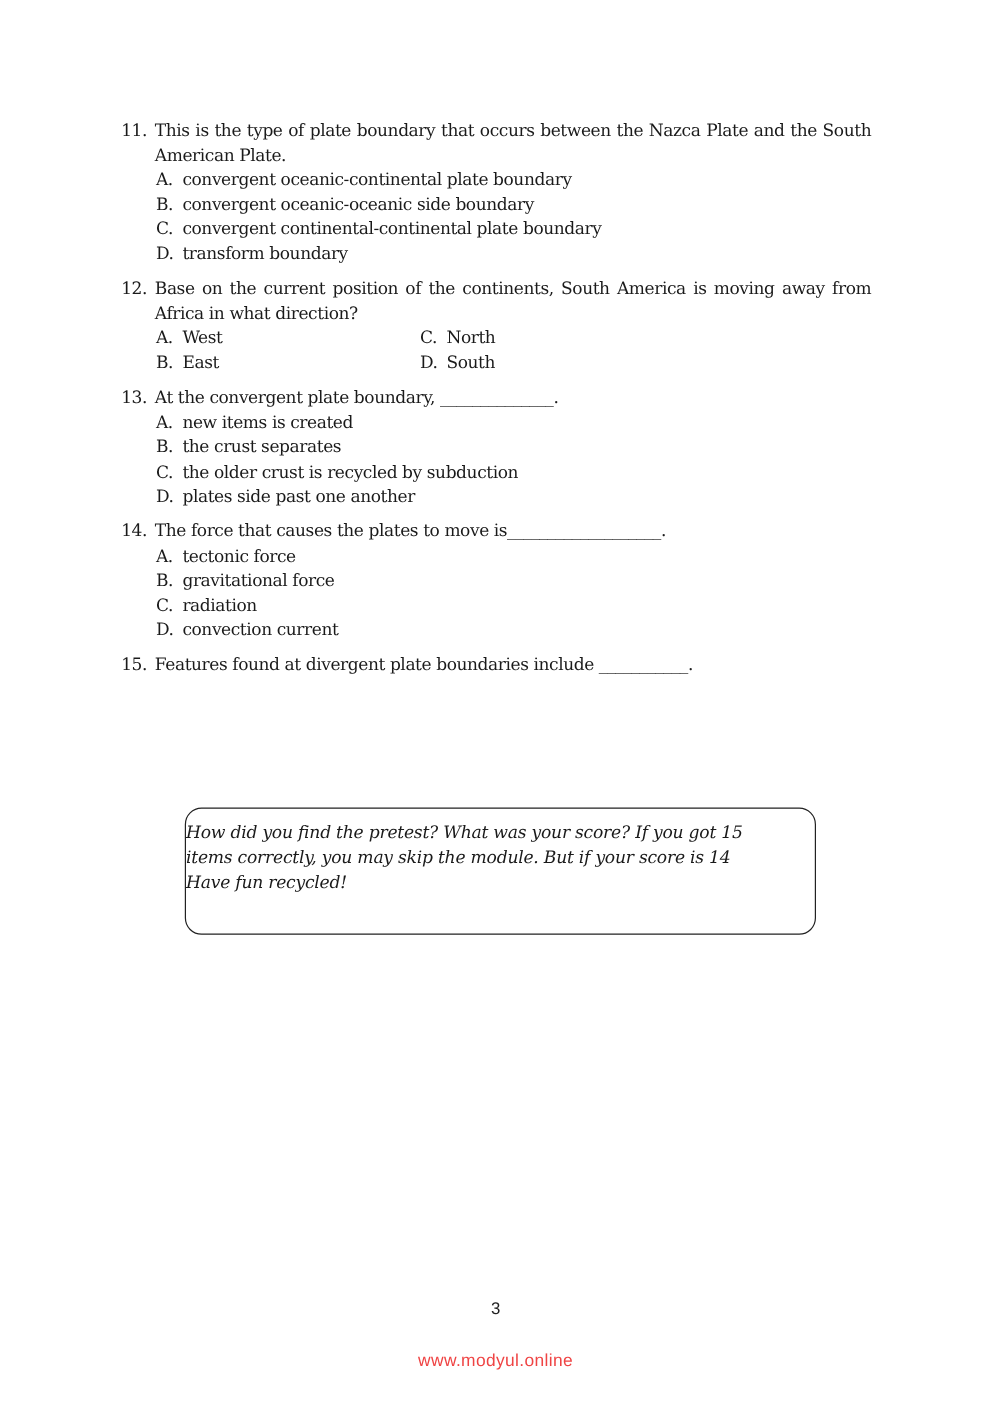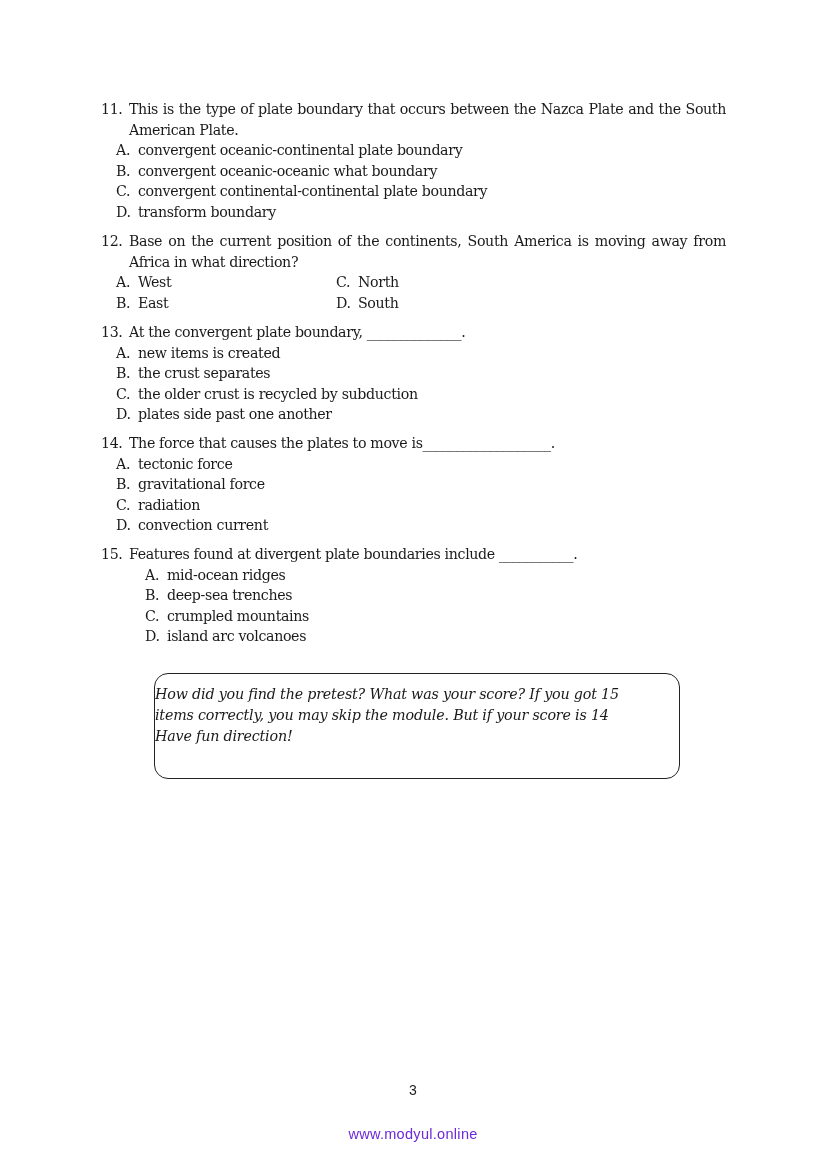--- a/index.html
+++ b/index.html
@@ -3,47 +3,47 @@
 <meta charset="utf-8">
 <style>
   html, body { margin: 0; padding: 0; background: #ffffff; }
   body { width: 826px; height: 1169px; position: relative; overflow: hidden;
          font-family: "DejaVu Serif", serif; color: #1a1a1a; }
   .page { position: absolute; left: 0; top: 0; width: 826px; height: 973px; }
   .q { position: absolute; left: 101px; width: 625px; font-size: 14.2px; line-height: 20.6px; letter-spacing: -0.35px; }
   .q .stem { display: flex; }
   .q .num { width: 28px; flex: none; }
   .q .stem-text { flex: 1; text-align: justify; text-align-last: left; }
-  .opts { margin-left: 15px; }
+  .opts { margin-left: 29px; }
   .opts.deep { margin-left: 44px; }
   .opt { white-space: nowrap; }
   .opt .letter { display: inline-block; width: 22px; }
   .grid2 { display: grid; grid-template-columns: 220px 200px; }
   .note { position: absolute; left: 154px; top: 673px; width: 526px; height: 106px;
           border: 1.3px solid #222; border-radius: 14px; box-sizing: border-box;
           font-style: italic; font-size: 14.3px; line-height: 21px; 
           padding-top: 10px; letter-spacing: -0.2px; }
   .pagenum { position: absolute; left: 0; width: 826px; top: 1082px; text-align: center;
              font-family: "Liberation Sans", sans-serif; font-size: 14px; color: #222; }
   .watermark { position: absolute; left: 0; width: 826px; top: 1126px; text-align: center;
-               font-family: "Liberation Sans", sans-serif; font-size: 14.5px; color: #6d28d9; letter-spacing: 0.3px; }
+               font-family: "Liberation Sans", sans-serif; font-size: 14.5px; color: #ef4444; letter-spacing: 0.3px; }
 </style>
 </head>
 <body>
 
 <div class="page">
 
   <div class="q" style="top:99px;">
     <div class="stem">
       <span class="num">11.</span>
       <span class="stem-text">This is the type of plate boundary that occurs between the Nazca Plate and the South American Plate.</span>
     </div>
     <div class="opts">
       <div class="opt"><span class="letter">A.</span><span>convergent oceanic-continental plate boundary</span></div>
-      <div class="opt"><span class="letter">B.</span><span>convergent oceanic-oceanic what boundary</span></div>
+      <div class="opt"><span class="letter">B.</span><span>convergent oceanic-oceanic side boundary</span></div>
       <div class="opt"><span class="letter">C.</span><span>convergent continental-continental plate boundary</span></div>
       <div class="opt"><span class="letter">D.</span><span>transform boundary</span></div>
     </div>
   </div>
 
   <div class="q" style="top:231px;">
     <div class="stem">
       <span class="num">12.</span>
       <span class="stem-text">Base on the current position of the continents, South America is moving away from Africa in what direction?</span>
     </div>
@@ -79,29 +79,23 @@
       <div class="opt"><span class="letter">C.</span><span>radiation</span></div>
       <div class="opt"><span class="letter">D.</span><span>convection current</span></div>
     </div>
   </div>
 
   <div class="q" style="top:544px;">
     <div class="stem">
       <span class="num">15.</span>
       <span class="stem-text">Features found at divergent plate boundaries include ___________.</span>
     </div>
-    <div class="opts deep">
-      <div class="opt"><span class="letter">A.</span><span>mid-ocean ridges</span></div>
-      <div class="opt"><span class="letter">B.</span><span>deep-sea trenches</span></div>
-      <div class="opt"><span class="letter">C.</span><span>crumpled mountains</span></div>
-      <div class="opt"><span class="letter">D.</span><span>island arc volcanoes</span></div>
-    </div>
   </div>
 
   <div class="note">
     <div>How did you find the pretest? What was your score? If you got 15</div>
     <div>items correctly, you may skip the module. But if your score is 14</div>
-    <div>Have fun direction!</div>
+    <div>Have fun recycled!</div>
   </div>
 
   <div class="pagenum">3</div>
   <div class="watermark">www.modyul.online</div>
 </div>
 
 </body></html>

